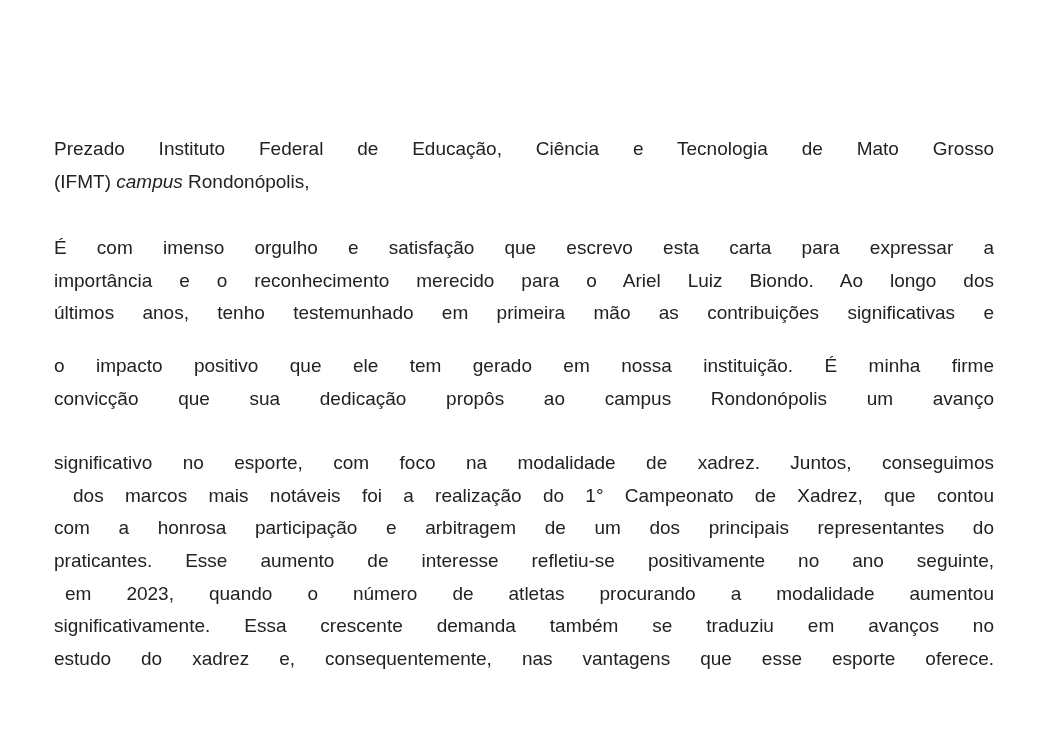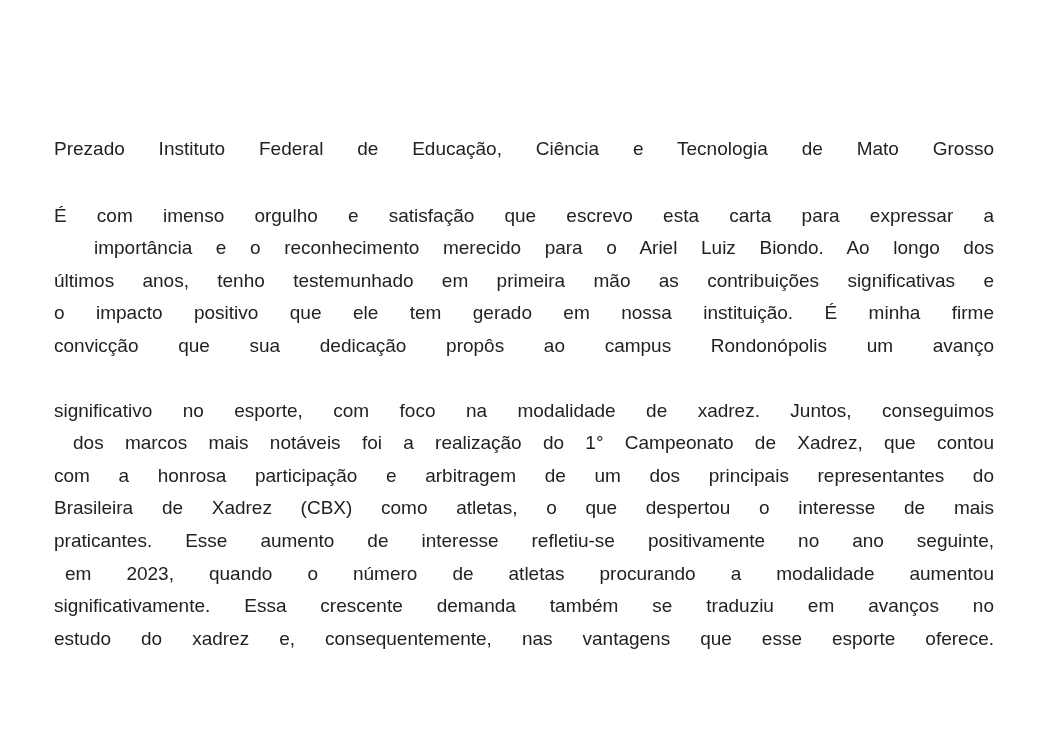--- a/index.html
+++ b/index.html
@@ -45,33 +45,33 @@
       font-style: italic;
     }
   </style>
 </head>
 <body>
 
 <div class="page">
 
   <div class="para">
     <span class="line" style="white-space: normal;">Prezado Instituto Federal de Educação, Ciência e Tecnologia de Mato Grosso</span>
+    <span class="line last" style="white-space: normal;"><span>(IFMT) </span><em>campus</em><span> Rondonópolis,</span></span>
   </div>
 
   <div class="gap"></div>
 
   <div class="para">
     <span class="line" style="white-space: normal;">É com imenso orgulho e satisfação que escrevo esta carta para expressar a</span>
-    <span class="line" style="white-space: normal; margin-left: 40px;">importância e o reconhecimento merecido para o Ariel Luiz Biondo. Ao longo dos</span>
+    <span class="line" style="white-space: normal;">importância e o reconhecimento merecido para o Ariel Luiz Biondo. Ao longo dos</span>
     <span class="line" style="white-space: normal;">últimos anos, tenho testemunhado em primeira mão as contribuições significativas e</span>
-    <span class="line" style="white-space: normal;">o impacto positivo que ele tem gerado em nossa instituição. É minha firme</span>
+    <span class="line" style="white-space: normal; margin-top: 20px;">o impacto positivo que ele tem gerado em nossa instituição. É minha firme</span>
     <span class="line" style="white-space: normal;">convicção que sua dedicação propôs ao campus Rondonópolis um avanço</span>
     <span class="line" style="white-space: normal; margin-top: 32px;">significativo no esporte, com foco na modalidade de xadrez. Juntos, conseguimos</span>
     <span class="line" style="white-space: normal; margin-left: 19px;">dos marcos mais notáveis foi a realização do 1° Campeonato de Xadrez, que contou</span>
     <span class="line" style="white-space: normal;">com a honrosa participação e arbitragem de um dos principais representantes do</span>
-    <span class="line" style="white-space: normal;">Brasileira de Xadrez (CBX) como atletas, o que despertou o interesse de mais</span>
     <span class="line" style="white-space: normal;">praticantes. Esse aumento de interesse refletiu-se positivamente no ano seguinte,</span>
     <span class="line" style="white-space: normal; margin-left: 11px;">em 2023, quando o número de atletas procurando a modalidade aumentou</span>
     <span class="line" style="white-space: normal;">significativamente. Essa crescente demanda também se traduziu em avanços no</span>
     <span class="line" style="white-space: normal;">estudo do xadrez e, consequentemente, nas vantagens que esse esporte oferece.</span>
   </div>
 
 </div>
 
 </body></html>

